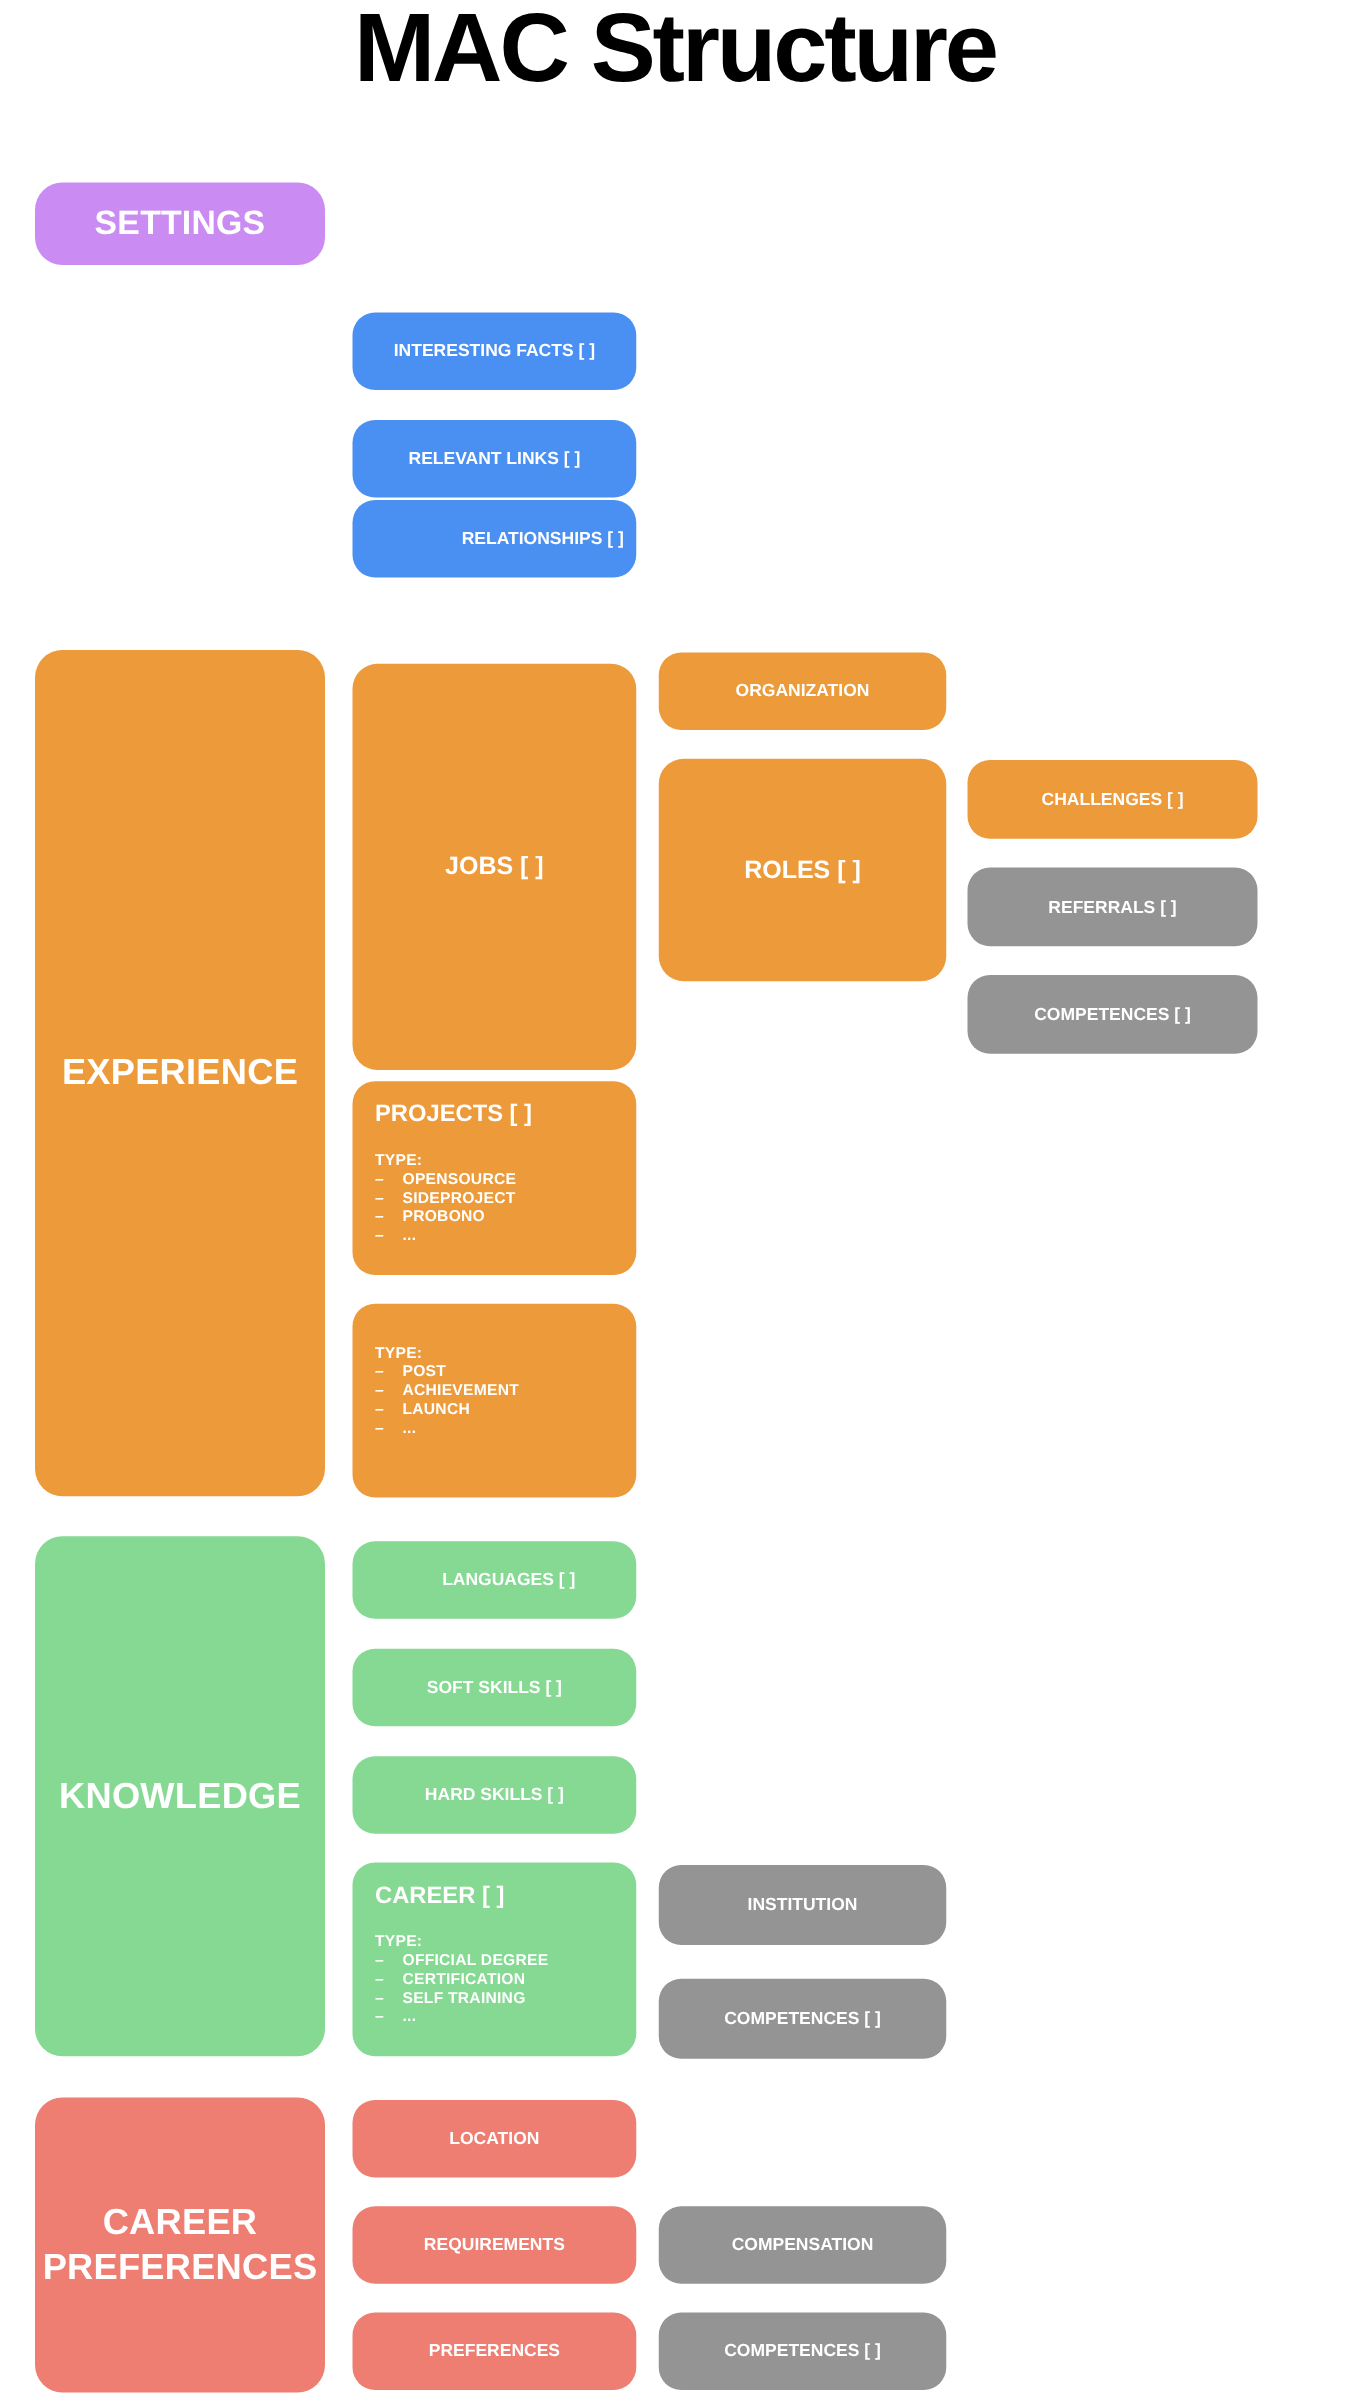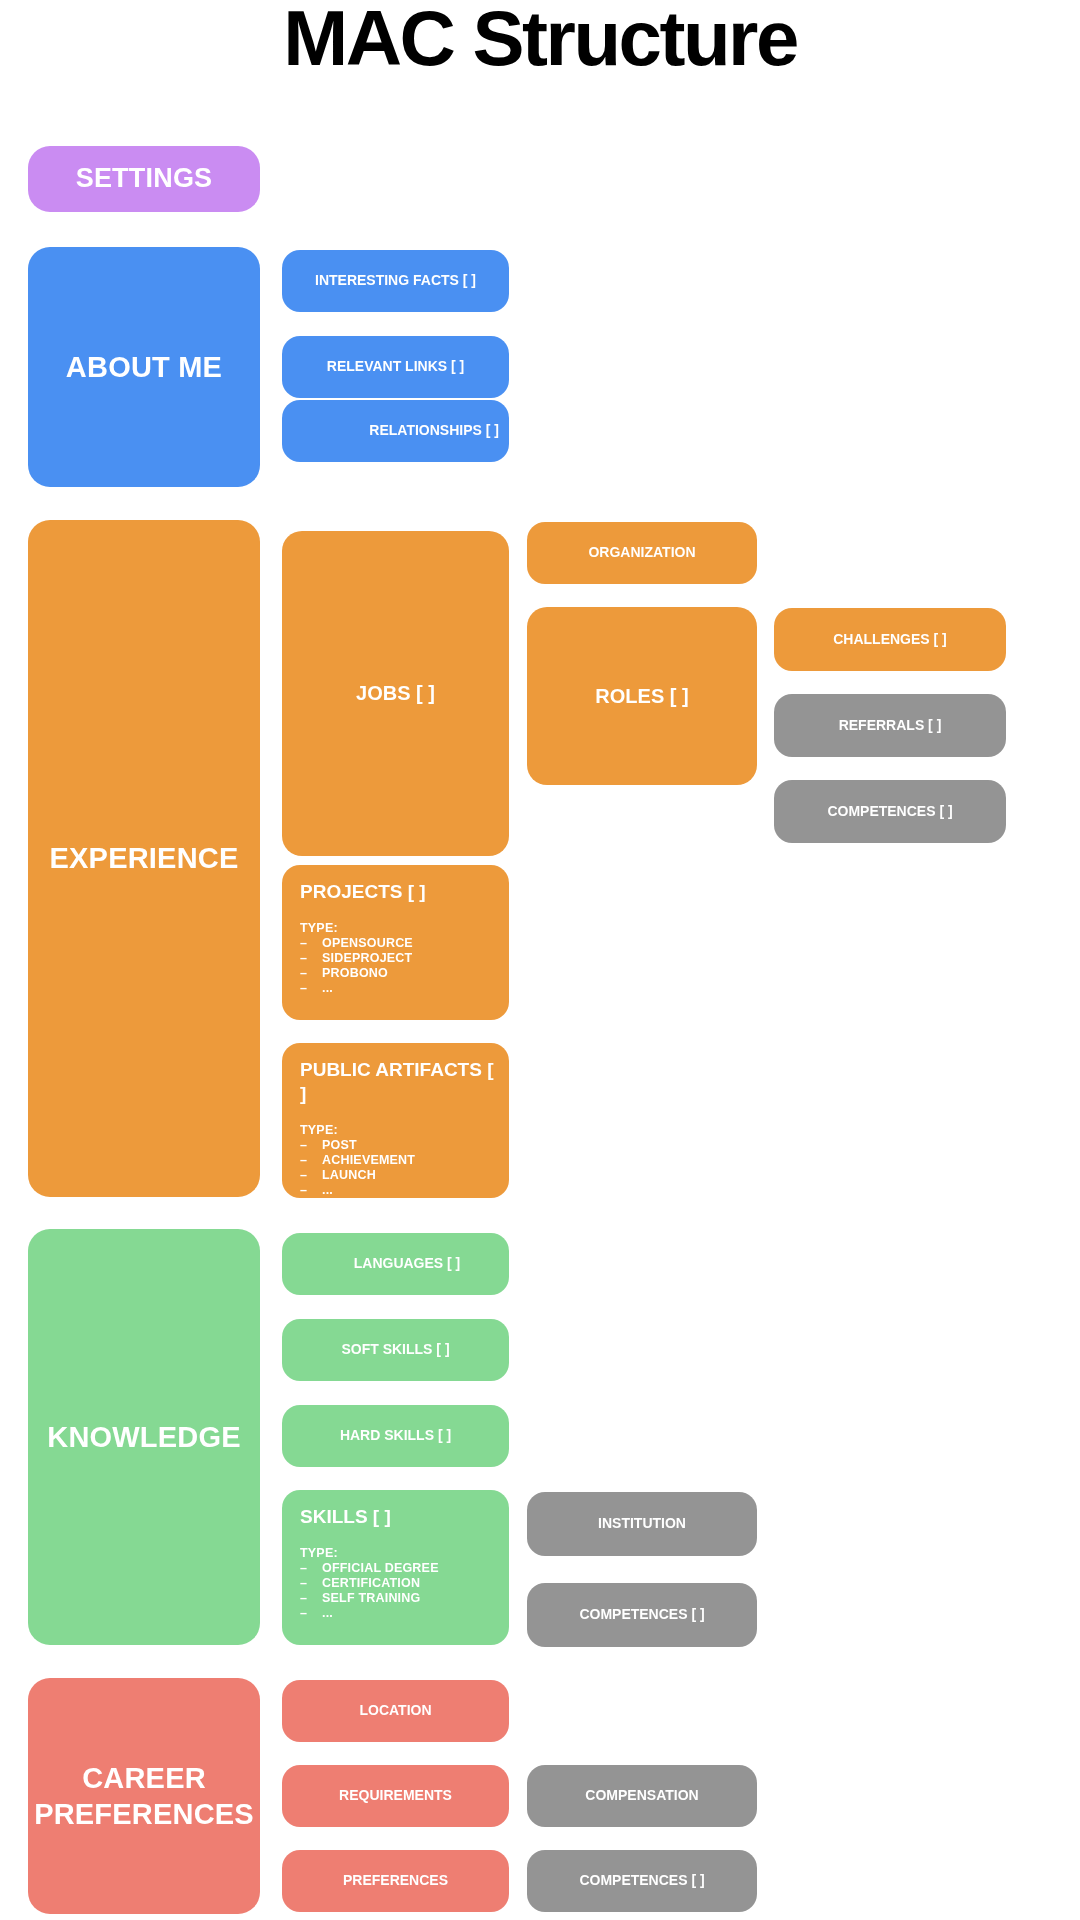--- a/index.html
+++ b/index.html
@@ -86,23 +86,20 @@
 <body>
 
 <div class="canvas">
 
   <h1 class="page-title">MAC Structure</h1>
 
   <div class="node purple lvl1" id="node-settings">
     <span>SETTINGS</span>
   </div>
 
-  <div class="node blue lvl1" id="node-about-me">
-    <span>ABOUT ME</span>
-  </div>
   <div class="node blue small" id="node-interesting-facts">
     <span>INTERESTING FACTS [ ]</span>
   </div>
   <div class="node blue small" id="node-relevant-links">
     <span>RELEVANT LINKS [ ]</span>
   </div>
   <div class="node blue small" id="node-relationships">
     <span>RELATIONSHIPS [ ]</span>
   </div>
 
@@ -145,21 +142,20 @@
           <span>PROBONO</span>
         </div>
       <div class="type-row">
           <span class="dash">–</span>
           <span>...</span>
         </div>
     </div>
   </div>
 
   <div class="node orange listnode" id="node-public-artifacts">
-    <div class="node-title">PUBLIC ARTIFACTS [ ]</div>
     <div class="type-list">
       <div class="type-header">TYPE:</div>
       <div class="type-row">
           <span class="dash">–</span>
           <span>POST</span>
         </div>
       <div class="type-row">
           <span class="dash">–</span>
           <span>ACHIEVEMENT</span>
         </div>
@@ -181,21 +177,21 @@
     <span>LANGUAGES [ ]</span>
   </div>
   <div class="node green small" id="node-soft-skills">
     <span>SOFT SKILLS [ ]</span>
   </div>
   <div class="node green small" id="node-hard-skills">
     <span>HARD SKILLS [ ]</span>
   </div>
 
   <div class="node green listnode" id="node-studies">
-    <div class="node-title">SKILLS [ ]</div>
+    <div class="node-title">CAREER [ ]</div>
     <div class="type-list">
       <div class="type-header">TYPE:</div>
       <div class="type-row">
           <span class="dash">–</span>
           <span>OFFICIAL DEGREE</span>
         </div>
       <div class="type-row">
           <span class="dash">–</span>
           <span>CERTIFICATION</span>
         </div>

